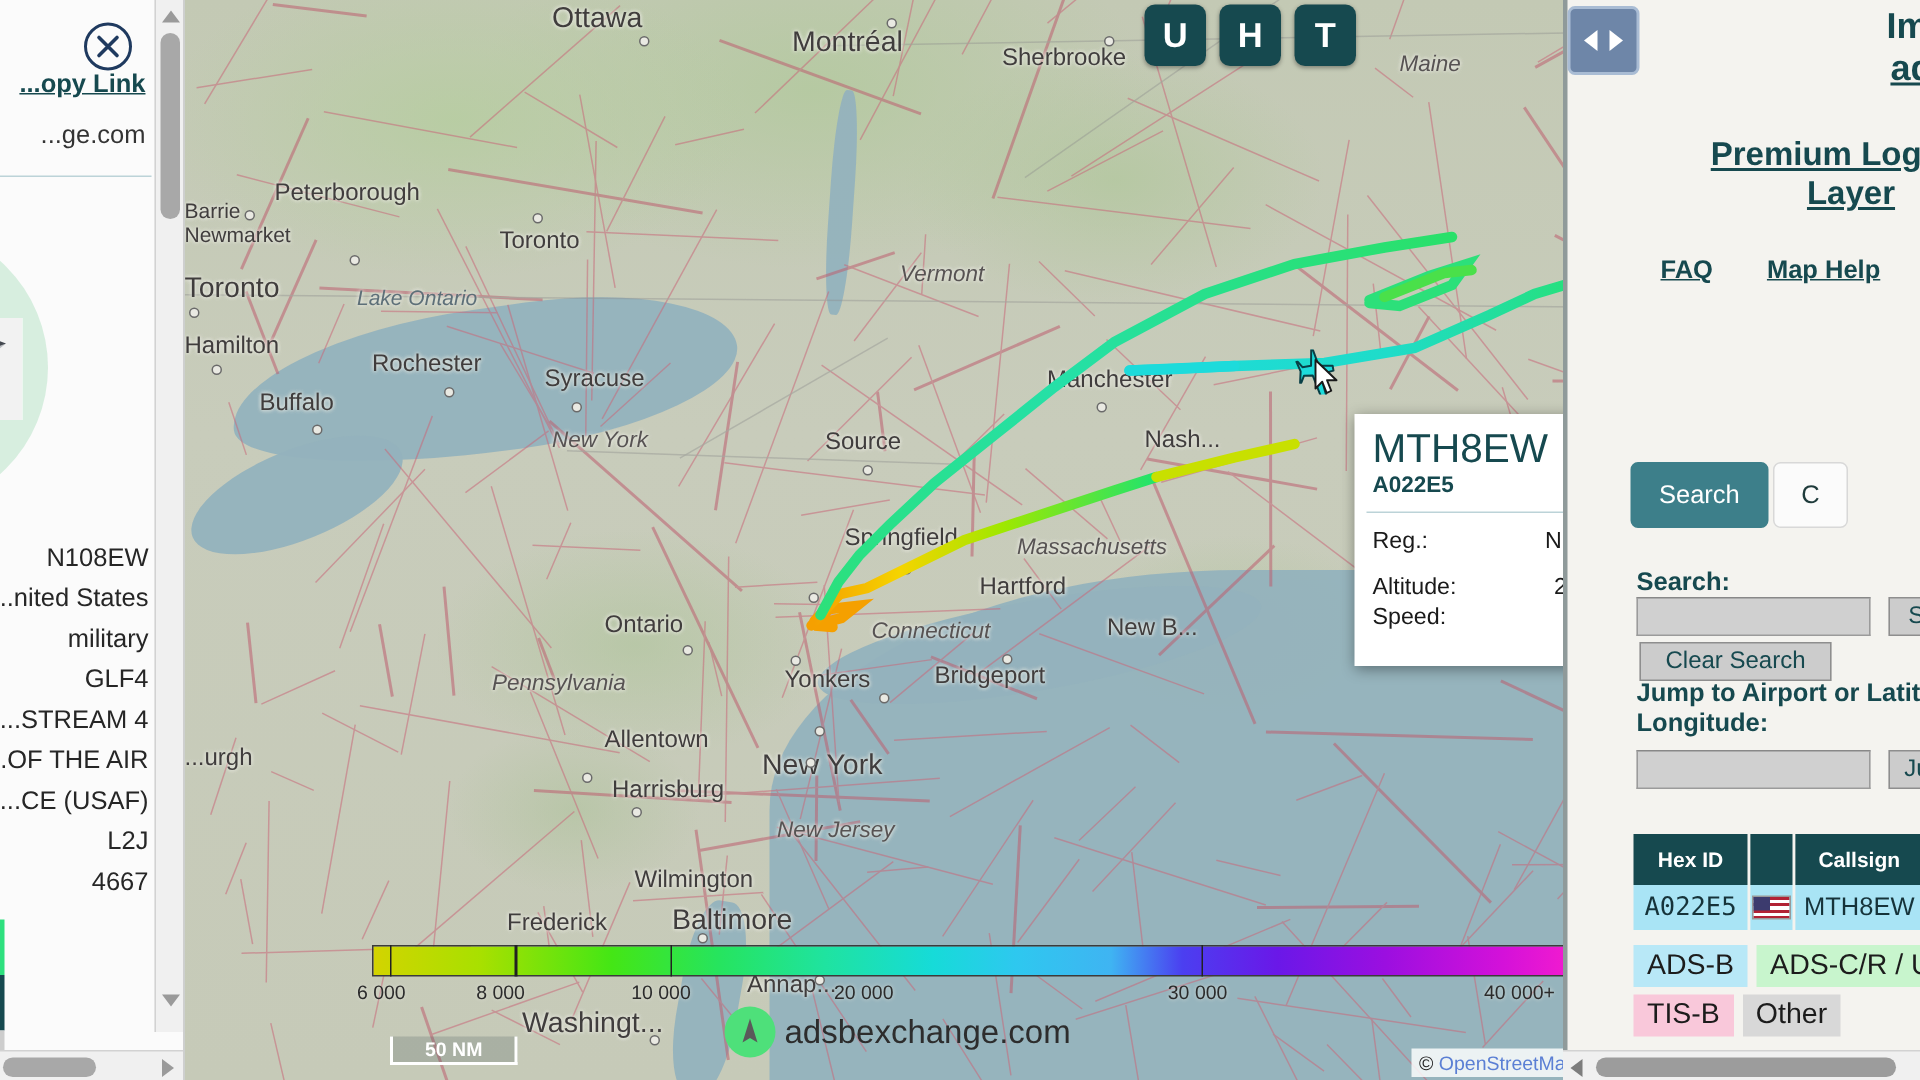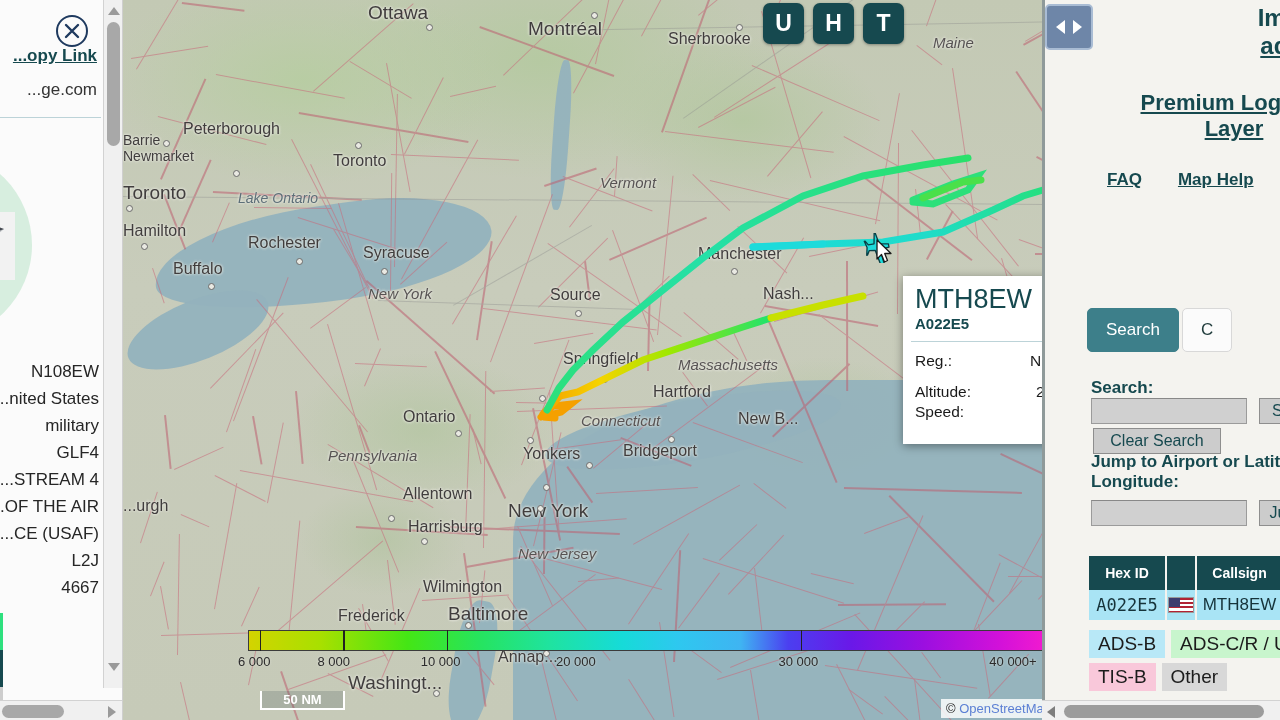--- a/index.html
+++ b/index.html
@@ -755,20 +755,28 @@
           <div class="alt-num" style="left: calc(1.5% - 22px);">6 000</div>
           <div class="alt-num" style="left: calc(11.5% - 22px);">8 000</div>
           <div class="alt-num" style="left: calc(24.5% - 22px);">10 000</div>
           <div class="alt-num" style="left: calc(41.5% - 22px);">20 000</div>
           <div class="alt-num" style="left: calc(69.5% - 22px);">30 000</div>
           <div class="alt-num" style="left: calc(93.5% - 22px); margin-left: 20px;">40 000+</div>
         </div>
     </div>
 
     <div id="scalebar">50 NM</div>
+    <div id="wm">
+      <span class="wm-globe">
+        <svg width="22" height="22" viewBox="0 0 22 22">
+          <path d="M11,2 L16,18 L11,15 L6,18 Z" fill="#5a5a5a"></path>
+        </svg>
+      </span>
+      <span>adsbexchange.com</span>
+    </div>
     <div id="attrib">
       <span>© </span><a href="#">OpenStreetMap</a><span> contrib</span>
     </div>
   </div>
 
   <div id="left-panel">
     <div id="lp-inner">
       <svg class="lp-close" viewBox="0 0 34 34">
         <circle cx="17" cy="17" r="15" fill="none" stroke="#1f3a5f" stroke-width="2"></circle>
         <path d="M11,11 L23,23 M23,11 L11,23" stroke="#1f3a5f" stroke-width="2.4" stroke-linecap="round"></path>

